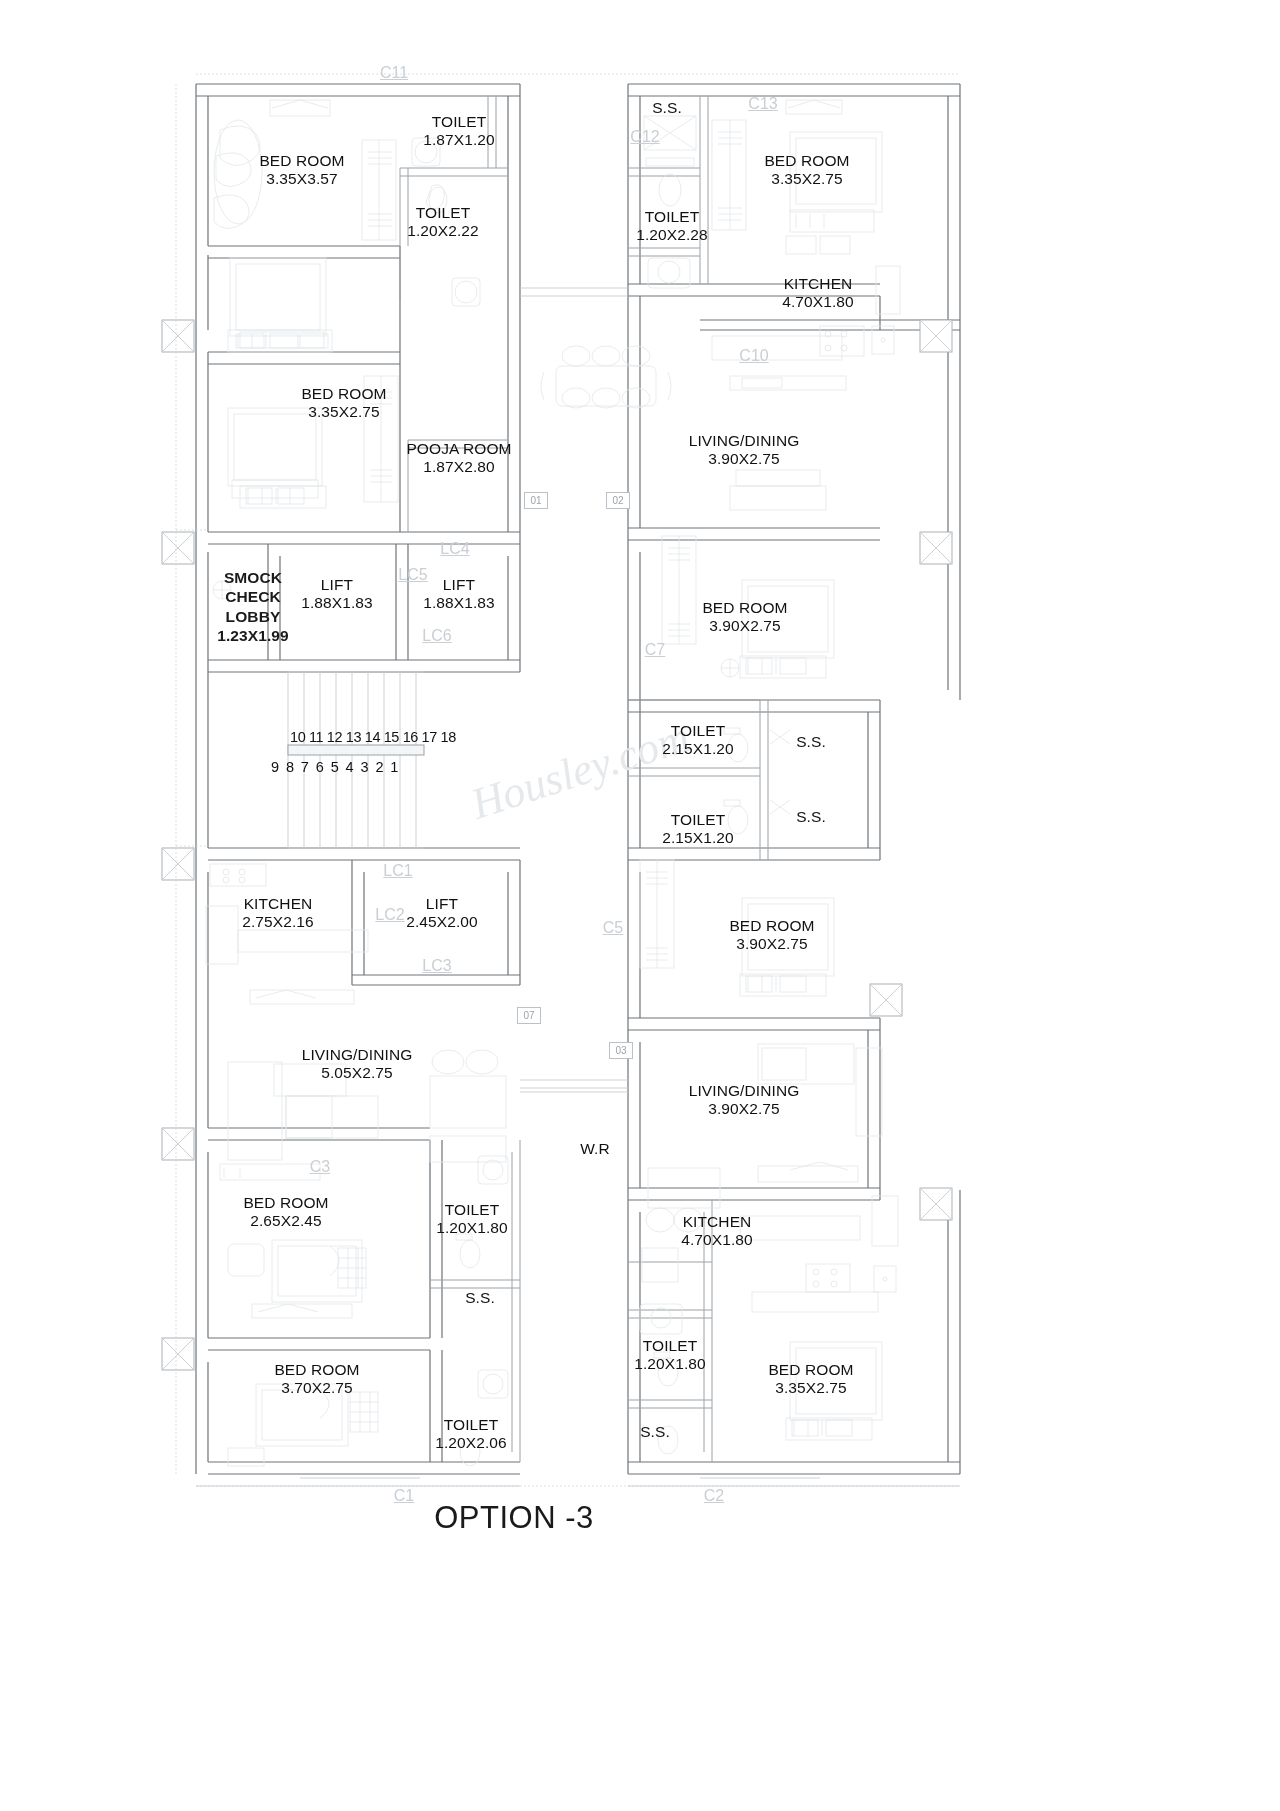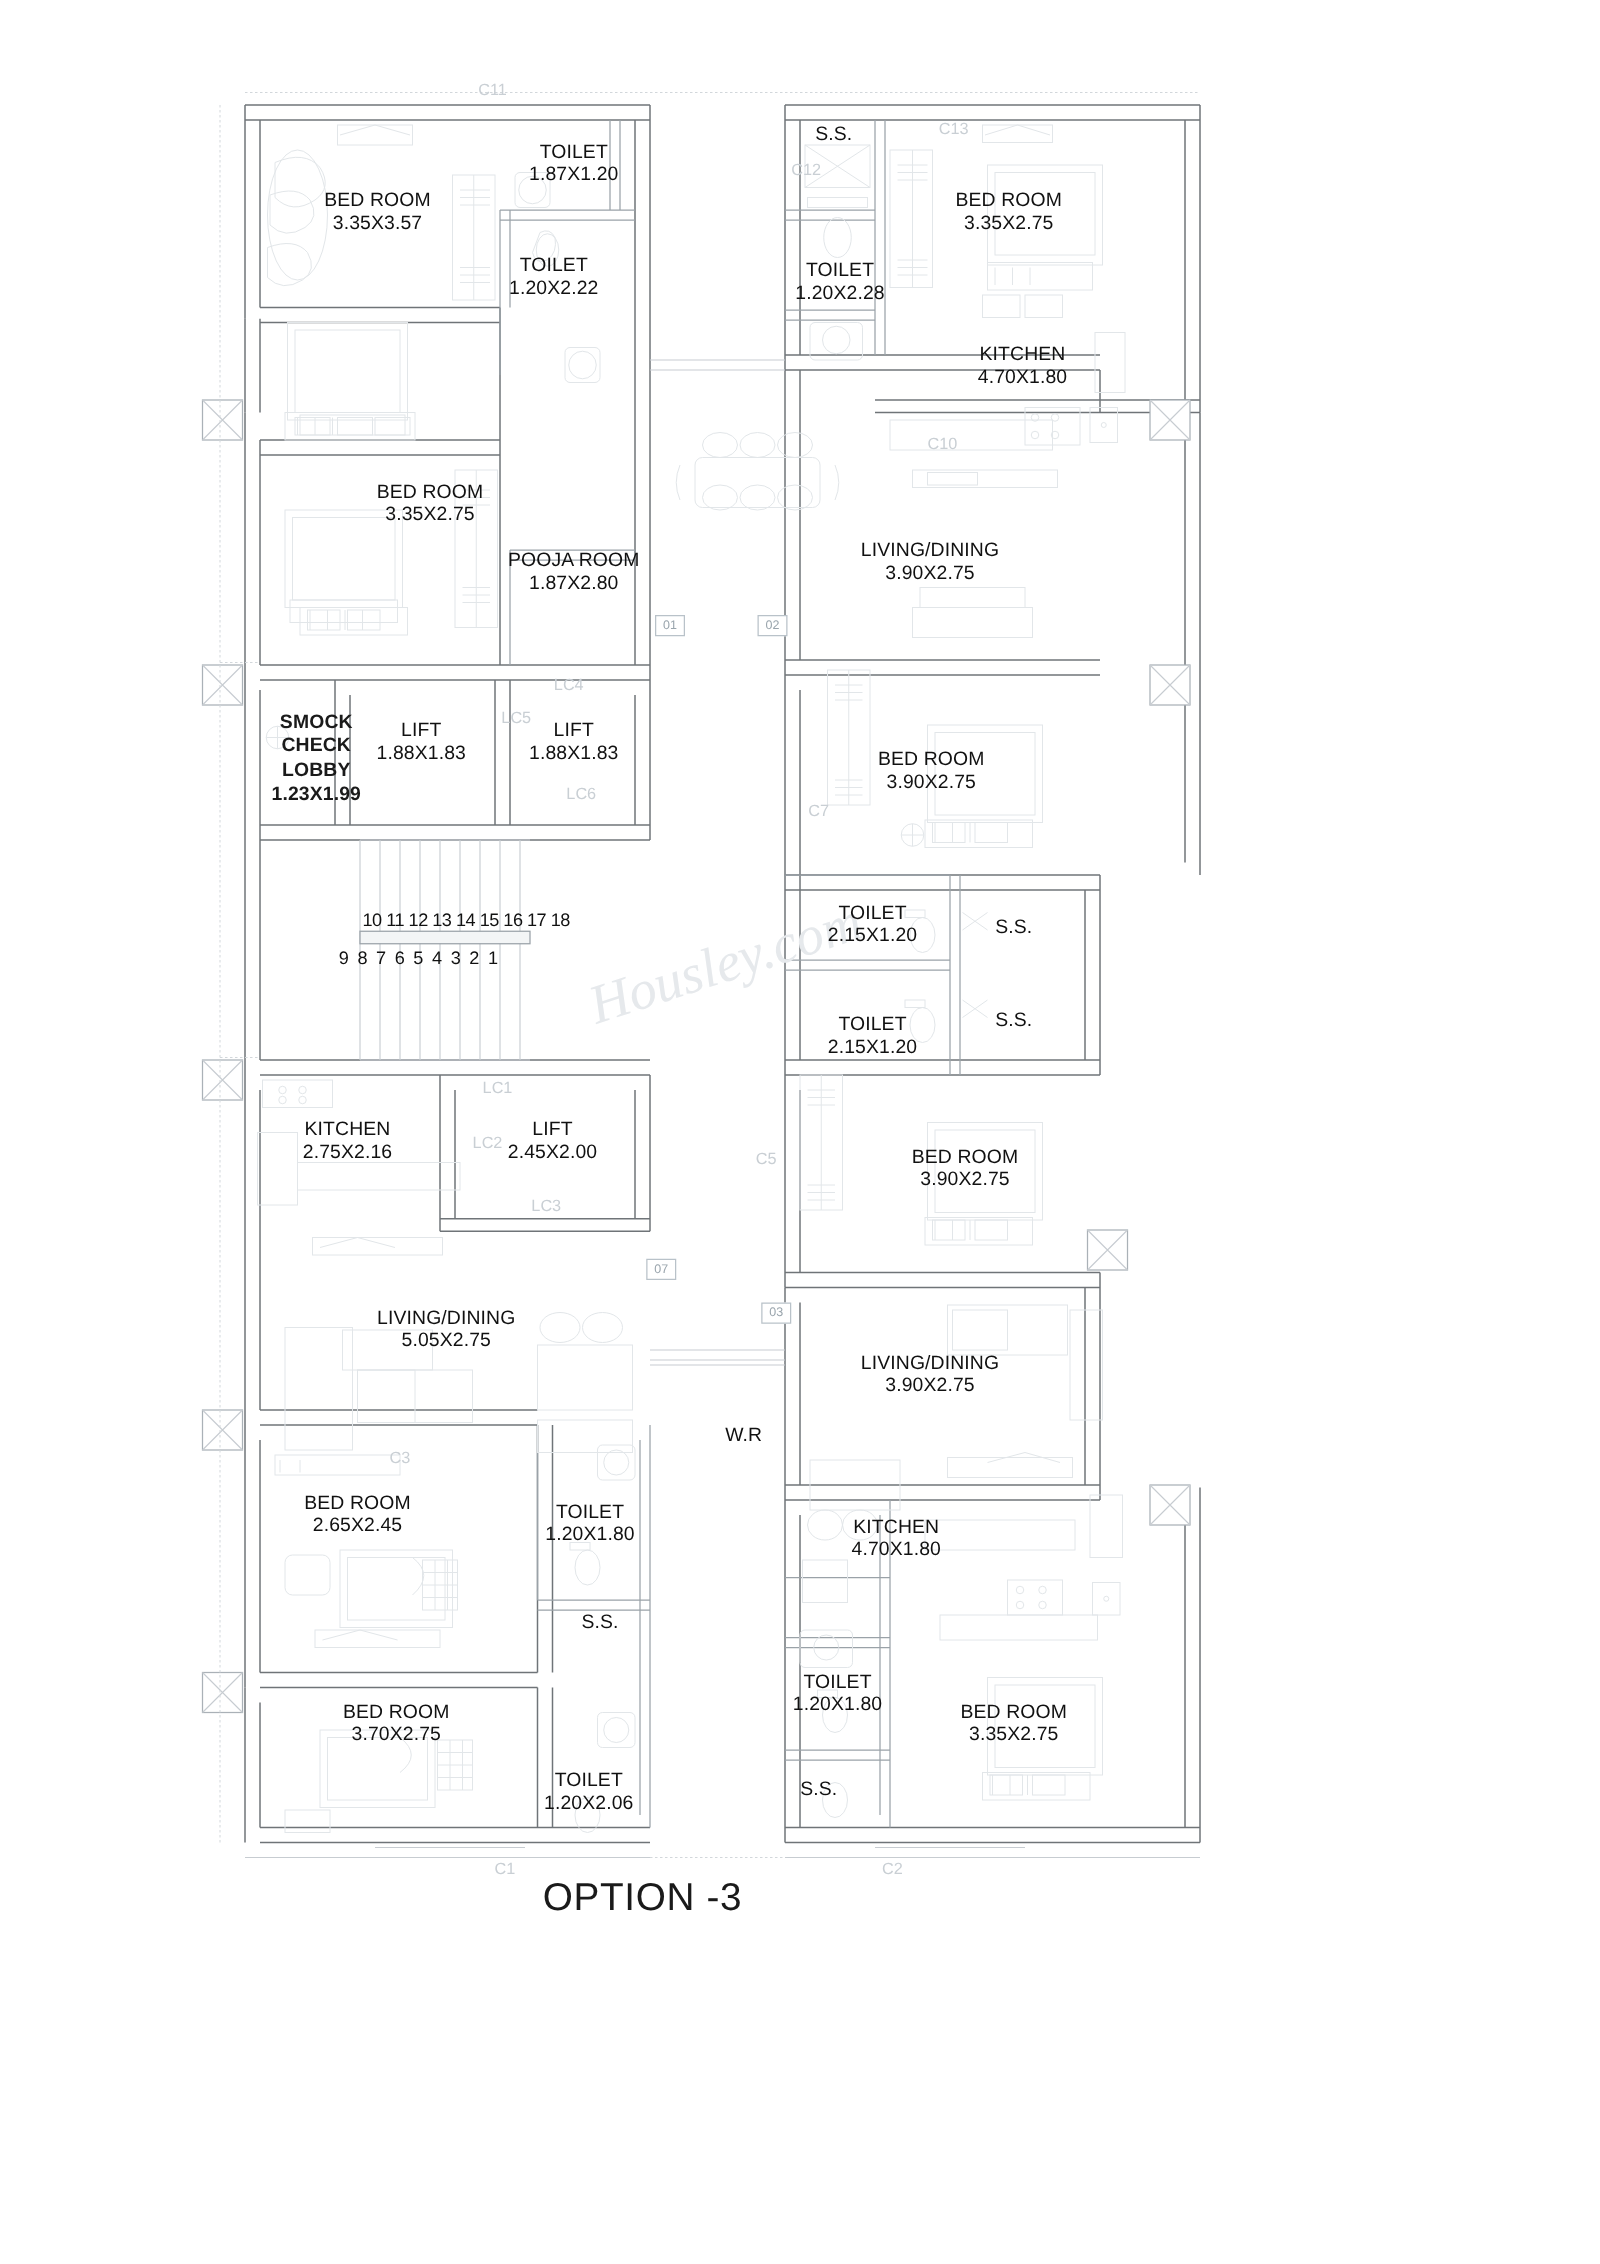--- a/index.html
+++ b/index.html
@@ -10,21 +10,21 @@
   
   .lbl{position:absolute;color:#111111;text-align:center;line-height:1.18;
        white-space:pre;letter-spacing:.1px;}
   .lbl .nm{display:block;font-size:15.5px;}
   .lbl .dim{display:block;font-size:15.5px;}
   .lbl.tiny{font-size:8.5px;line-height:1.25;color:#1a1a1a;font-weight:600;}
   .lbl.ss{font-size:14px;color:#111;}
   .lbl.wr{font-size:14.5px;color:#111;}
 
   
-  .gridmark{position:absolute;color:#c9cfd4;font-size:13px;font-family:"Liberation Sans",sans-serif;}
+  .gridmark{position:absolute;color:#c9cfd4;font-size:16px;font-family:"Liberation Sans",sans-serif;text-decoration:underline;}
   .boxmark{position:absolute;border:1px solid #b9c2c9;color:#9aa5ad;font-size:10px;
            width:22px;height:15px;line-height:15px;text-align:center;background:#fff;}
 
   
   .stairnums{position:absolute;color:#111;font-size:14.5px;white-space:pre;letter-spacing:-0.4px;}
 
   
   #watermark{position:absolute;left:370px;top:690px;width:420px;height:160px;
              color:#e6e9ec;font-size:44px;font-family:"Liberation Serif",serif;
              font-style:italic;transform:rotate(-18deg);user-select:none;
@@ -498,21 +498,21 @@
       <div class="lbl" style="left: 471px; top: 1416px; transform: translate(-50%, 0px);"><span class="nm">TOILET</span><span class="dim">1.20X2.06</span></div>
     </div>
 
 <div id="grid-marks">
       <span class="gridmark" style="left: 394px; top: 64px; transform: translate(-50%, 0px);">C11</span>
       <span class="gridmark" style="left: 645px; top: 128px; transform: translate(-50%, 0px);">C12</span>
       <span class="gridmark" style="left: 763px; top: 95px; transform: translate(-50%, 0px);">C13</span>
       <span class="gridmark" style="left: 754px; top: 347px; transform: translate(-50%, 0px);">C10</span>
       <span class="gridmark" style="left: 455px; top: 540px; transform: translate(-50%, 0px);">LC4</span>
       <span class="gridmark" style="left: 413px; top: 566px; transform: translate(-50%, 0px);">LC5</span>
-      <span class="gridmark" style="left: 437px; top: 627px; transform: translate(-50%, 0px); margin-left: 28px;">LC6</span>
+      <span class="gridmark" style="left: 437px; top: 627px; transform: translate(-50%, 0px);">LC6</span>
       <span class="gridmark" style="left: 655px; top: 641px; transform: translate(-50%, 0px);">C7</span>
       <span class="gridmark" style="left: 398px; top: 862px; transform: translate(-50%, 0px);">LC1</span>
       <span class="gridmark" style="left: 390px; top: 906px; transform: translate(-50%, 0px);">LC2</span>
       <span class="gridmark" style="left: 437px; top: 957px; transform: translate(-50%, 0px);">LC3</span>
       <span class="gridmark" style="left: 613px; top: 919px; transform: translate(-50%, 0px);">C5</span>
       <span class="gridmark" style="left: 320px; top: 1158px; transform: translate(-50%, 0px);">C3</span>
       <span class="gridmark" style="left: 404px; top: 1487px; transform: translate(-50%, 0px);">C1</span>
       <span class="gridmark" style="left: 714px; top: 1487px; transform: translate(-50%, 0px);">C2</span>
     </div>
 <div id="box-marks">

